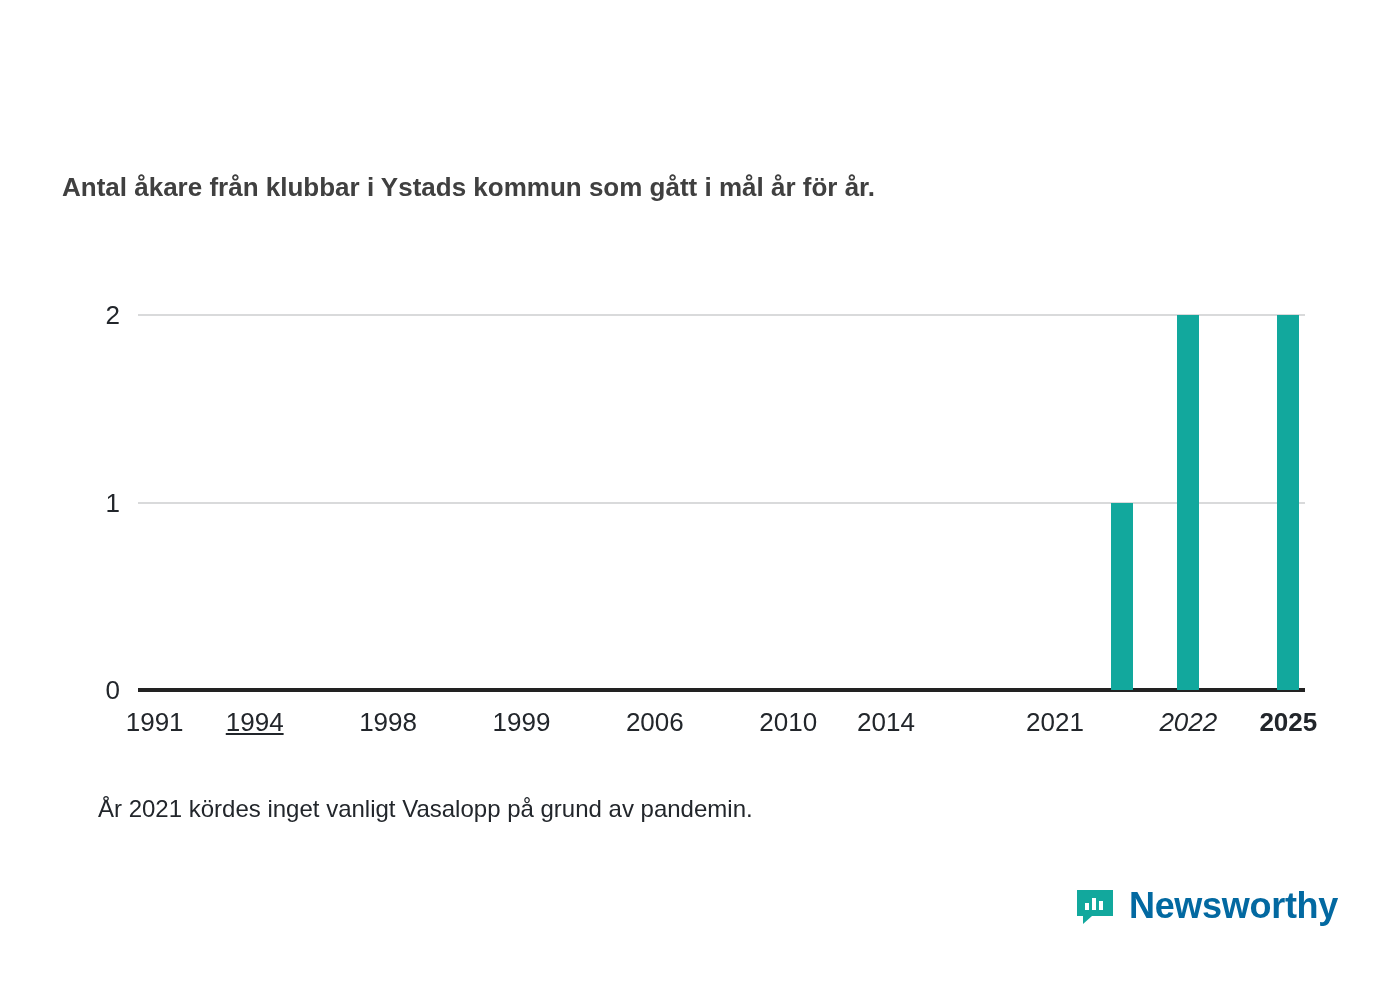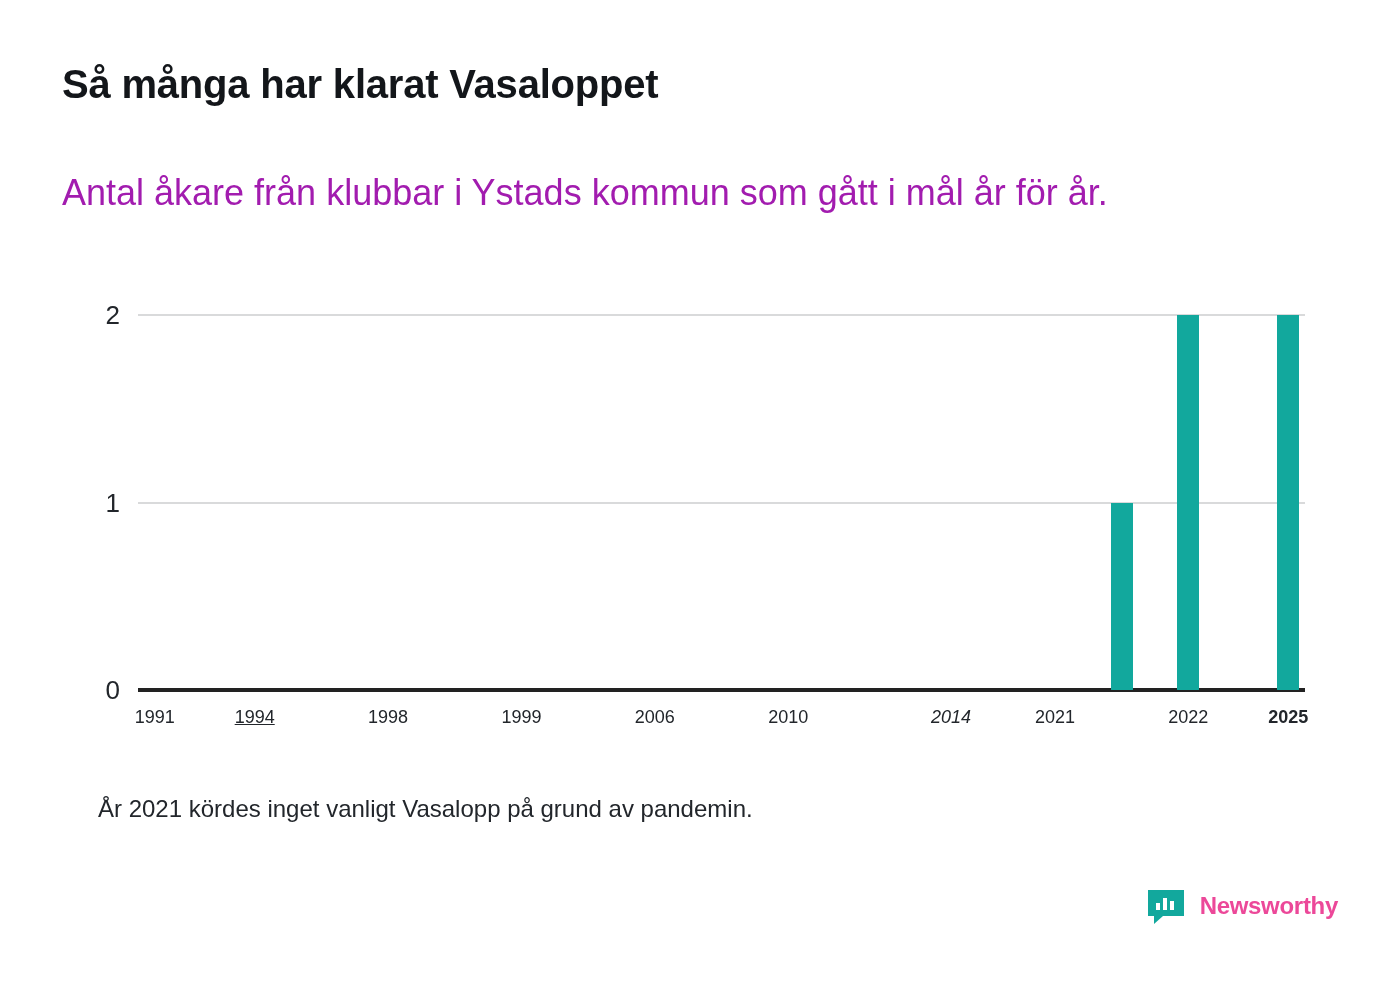--- a/index.html
+++ b/index.html
@@ -26,23 +26,23 @@
     top: 62px;
     font-size: 40px;
     font-weight: bold;
     letter-spacing: -0.2px;
     color: #13161a;
   }
   .subtitle {
     position: absolute;
     left: 62px;
     top: 172px;
-    font-size: 36px;
-    font-weight: normal;
-    color: #a21caf;
+    font-size: 26px;
+    font-weight: bold;
+    color: #404040;
   }
   
   .chart {
     position: absolute;
     left: 62px;
     top: 280px;
     width: 1270px;
     height: 470px;
   }
   .plot {
@@ -77,21 +77,21 @@
     width: 60px;
   }
   .bar {
     position: absolute;
     bottom: 0;
     background: #12a89d;
   }
   .xtick {
     position: absolute;
     top: 392px;
-    font-size: 18px;
+    font-size: 26px;
     color: #22262b;
     transform: translateX(-50%);
     white-space: nowrap;
   }
   .note {
     position: absolute;
     left: 62px;
     top: 795px;
     font-size: 24px;
     color: #22262b;
@@ -105,54 +105,53 @@
     display: flex;
     align-items: center;
     gap: 12px;
   }
   .logo-mark {
     width: 44px;
     height: 44px;
     position: relative;
   }
   .logo-text {
-    font-size: 24px;
+    font-size: 36px;
     font-weight: bold;
-    color: #ec4899;
+    color: #0369a1;
     letter-spacing: -0.3px;
   }
 </style>
 </head>
 <body>
 
 <div class="page">
 
-  <div class="title">Så många har klarat Vasaloppet</div>
   <div class="subtitle">Antal åkare från klubbar i Ystads kommun som gått i mål år för år.</div>
 
   <div class="chart">
     <div class="plot" id="plot">
       <div class="axis-line"></div>
     <div class="ytick" style="top: 375px;">0</div>
         <div class="gridline" style="top: 186.5px;"></div>
         <div class="ytick" style="top: 187.5px;">1</div>
         <div class="gridline" style="top: -1px;"></div>
         <div class="ytick" style="top: 0px;">2</div>
         <div class="bar" title="2020: 1" style="left: 972.614px; width: 22px; height: 187.5px; background: rgb(18, 168, 157);"></div>
         <div class="bar" title="2022: 2" style="left: 1039.3px; width: 22px; height: 375px; background: rgb(18, 168, 157);"></div>
         <div class="bar" title="2025: 2" style="left: 1139.33px; width: 22px; height: 375px; background: rgb(18, 168, 157);"></div>
         <div class="xtick" style="left: 16.6714px;">1991</div>
         <div class="xtick" style="left: 116.7px; text-decoration: underline;">1994</div>
         <div class="xtick" style="left: 250.071px;">1998</div>
         <div class="xtick" style="left: 383.443px;">1999</div>
         <div class="xtick" style="left: 516.814px;">2006</div>
         <div class="xtick" style="left: 650.186px; text-align: center;">2010</div>
-        <div class="xtick" style="left: 813px; font-style: italic;">2014</div>
+        <div class="xtick" style="left: 748px;">2014</div>
         <div class="xtick" style="left: 916.929px;">2021</div>
-        <div class="xtick" style="left: 1050.3px;">2022</div>
+        <div class="xtick" style="left: 1050.3px; font-style: italic;">2022</div>
         <div class="xtick" style="left: 1150.33px; font-weight: bold;">2025</div>
       </div>
   </div>
 
   <div class="note">År 2021 kördes inget vanligt Vasalopp på grund av pandemin.</div>
 
   <div class="logo">
     <span class="logo-mark">
       <svg width="44" height="44" viewBox="0 0 44 44" xmlns="http://www.w3.org/2000/svg">
         <path d="M4 6 h36 v26 h-21 l-9 8 v-8 h-6 z" fill="#12a89d"></path>

